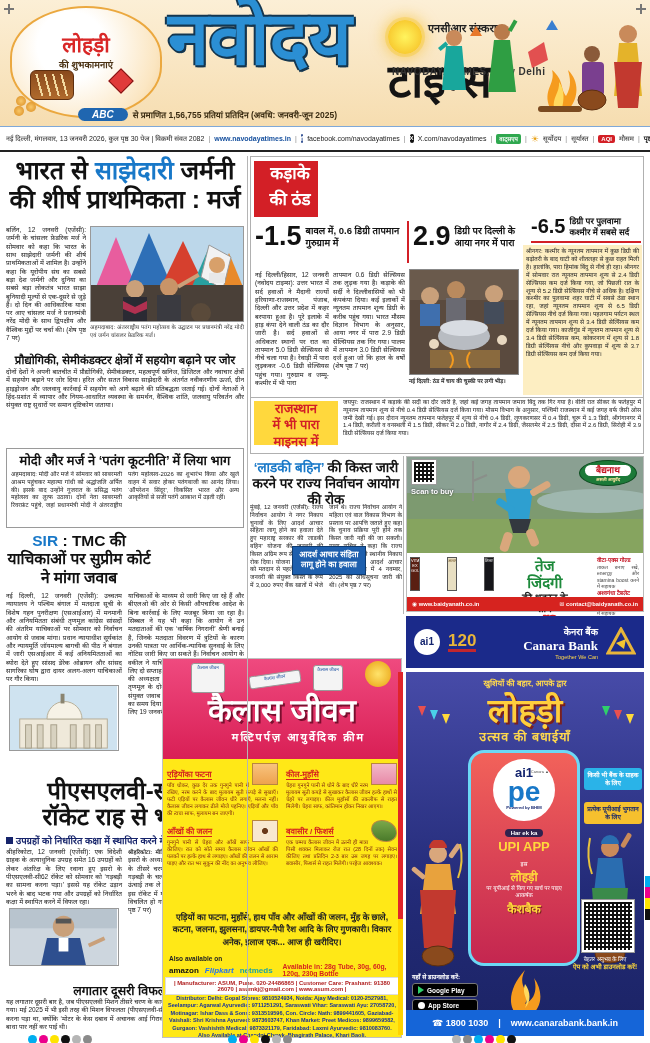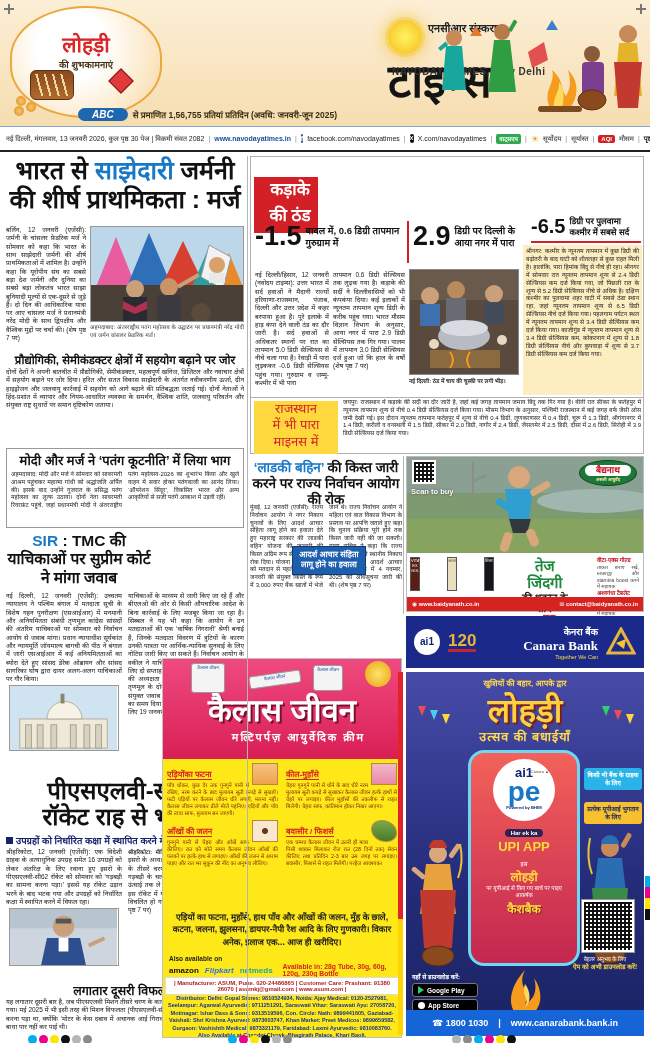--- a/index.html
+++ b/index.html
@@ -63,42 +63,42 @@
   
   #pslv-head{left:6px;top:778px;width:238px;text-align:center;font-size:24px;line-height:1.1;font-weight:800;color:#111;}
   #pslv-bullet{left:6px;top:834px;width:238px;font-size:9.5px;font-weight:800;color:#16246b;}
   #pslv-bullet .sq{display:inline-block;width:7px;height:7px;background:#16246b;margin-right:3px;}
   #pslv-body{left:6px;top:848px;width:238px;height:132px;}
   .incap{font-size:5.6px;font-weight:700;color:#333;text-align:justify;}
   #pslv-sub{left:6px;top:982px;width:238px;text-align:center;font-size:12.5px;font-weight:800;color:#111;}
   #pslv-b3{left:6px;top:998px;width:238px;height:36px;}
   
   #wx{left:250px;top:156px;width:394px;height:298px;border:1px solid #b0b0b0;}
-  #wx-kick{left:3px;top:20px;width:64px;height:56px;background:#d31f26;color:#fff;text-align:center;
+  #wx-kick{left:3px;top:4px;width:64px;height:56px;background:#d31f26;color:#fff;text-align:center;
      font-size:17px;line-height:1.5;font-weight:800;padding-left:8px;}
   #wx-head{left:72px;top:-4px;width:320px;font-weight:800;white-space:nowrap;}
   #wx-head .a{font-size:37px;color:#111;}
   #wx-head .b{font-size:38px;color:#d31f26;}
   .wx-sub{display:flex;gap:4px;align-items:center;}
   .wx-num{font-size:27px;font-weight:800;color:#111;}
   .wx-txt{font-size:9.5px;line-height:1.2;font-weight:800;color:#111;}
   #wx-s1{left:4px;top:64px;width:150px;}
   #wx-div{left:156px;top:64px;width:2px;height:42px;background:#d31f26;}
   #wx-s2{left:162px;top:64px;width:112px;}
   #wx-s3{left:280px;top:58px;width:110px;border-bottom:2px solid #d31f26;padding-bottom:3px;}
   #wx-s3 .wx-num{font-size:20px;}
   #wx-s3 .wx-txt{font-size:8.5px;}
   #wx-c1{left:4px;top:114px;width:74px;height:122px;}
   #wx-c2{left:82px;top:114px;width:72px;height:122px;}
   #wx-photo{left:158px;top:112px;width:110px;height:106px;border:1px solid #888;}
   #wx-pcap{left:158px;top:220px;width:110px;font-size:5.8px;font-weight:700;color:#333;}
   #wx-kash{left:272px;top:88px;width:119px;height:150px;background:#fdeec2;padding:3px;font-size:6px;line-height:1.32;text-align:justify;color:#222;overflow:hidden;}
   #wx-raj{left:0px;top:240px;width:392px;height:56px;border-top:1px solid #b0b0b0;}
-  #raj-label{left:3px;top:3px;width:84px;height:53px;background:#ffd83d;text-align:center;
-     font-size:13px;line-height:1.26;font-weight:400;color:#d31f26;}
+  #raj-label{left:3px;top:3px;width:84px;height:44px;background:#ffd83d;text-align:center;
+     font-size:13px;line-height:1.26;font-weight:700;color:#d31f26;}
   #raj-body{left:92px;top:1px;width:298px;height:54px;font-size:6px;line-height:1.3;text-align:justify;color:#222;overflow:hidden;}
   
   #ladki-head{left:250px;top:460px;width:152px;text-align:center;font-size:13.5px;line-height:1.2;font-weight:800;color:#111;}
   #ladki-body{left:250px;top:504px;width:152px;height:152px;}
   #ladki-inset{left:292px;top:546px;width:74px;background:#1d5fae;color:#fff;font-size:8px;line-height:1.3;
      font-weight:800;text-align:center;padding:3px 2px;border:1px solid #0d3a70;}
   
   #bd{left:406px;top:456px;width:238px;height:156px;border:1px solid #bbb;background:#fff;}
   #bd-photo{left:0;top:0;width:236px;height:96px;background:linear-gradient(#9fb3a8 0 34%,#7d9a70 34% 70%,#86a45f 70%);overflow:hidden;}
   .qr{background:
@@ -202,20 +202,21 @@
     <div id="lohri-badge" class="abs">
       <div class="l1">लोहड़ी</div>
       <div class="l2">की शुभकामनाएं</div>
     </div>
     <div class="drum abs"></div>
     <div class="laddoo" style="left:16px;top:96px;"></div>
     <div class="laddoo" style="left:26px;top:102px;"></div>
     <div class="laddoo" style="left:14px;top:106px;"></div>
     <div class="kite-mini abs"></div>
 
+    <div id="np-title" class="abs">नवोदय</div>
     <div id="np-title2" class="abs">टाइम्स</div>
     <div class="sun abs"></div>
     <div id="edition" class="abs">एनसीआर संस्करण</div>
     <div id="engname" class="abs">NAVODAYA TIMES, New Delhi</div>
 
     <svg class="abs" style="left:432px;top:12px;" width="214" height="110">
       <g>
         <circle cx="22" cy="26" r="8" fill="#c98a5a"></circle>
           <path d="M14 34 L30 34 L34 78 L10 78 Z" fill="#18a79c"></path>
         <rect x="6" y="36" width="10" height="4" fill="#18a79c" transform="rotate(-40 6 36)"></rect>

